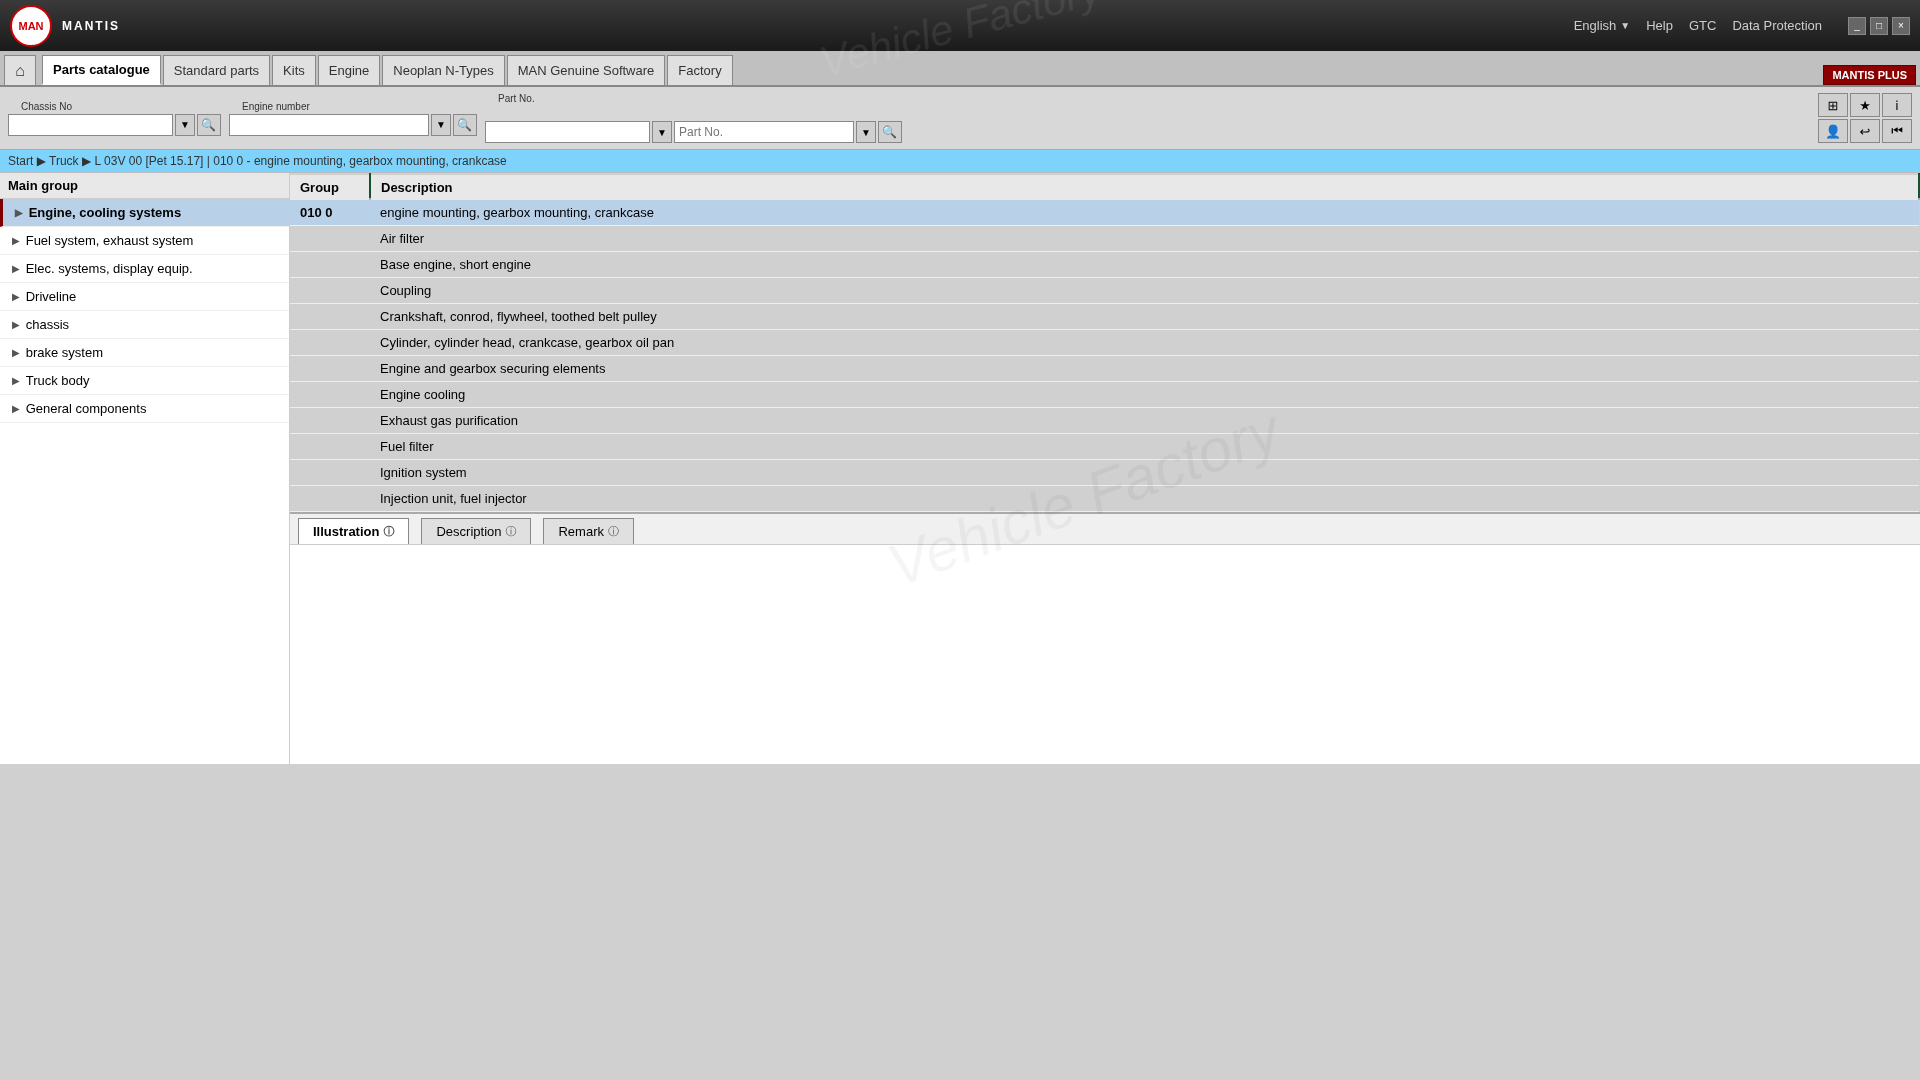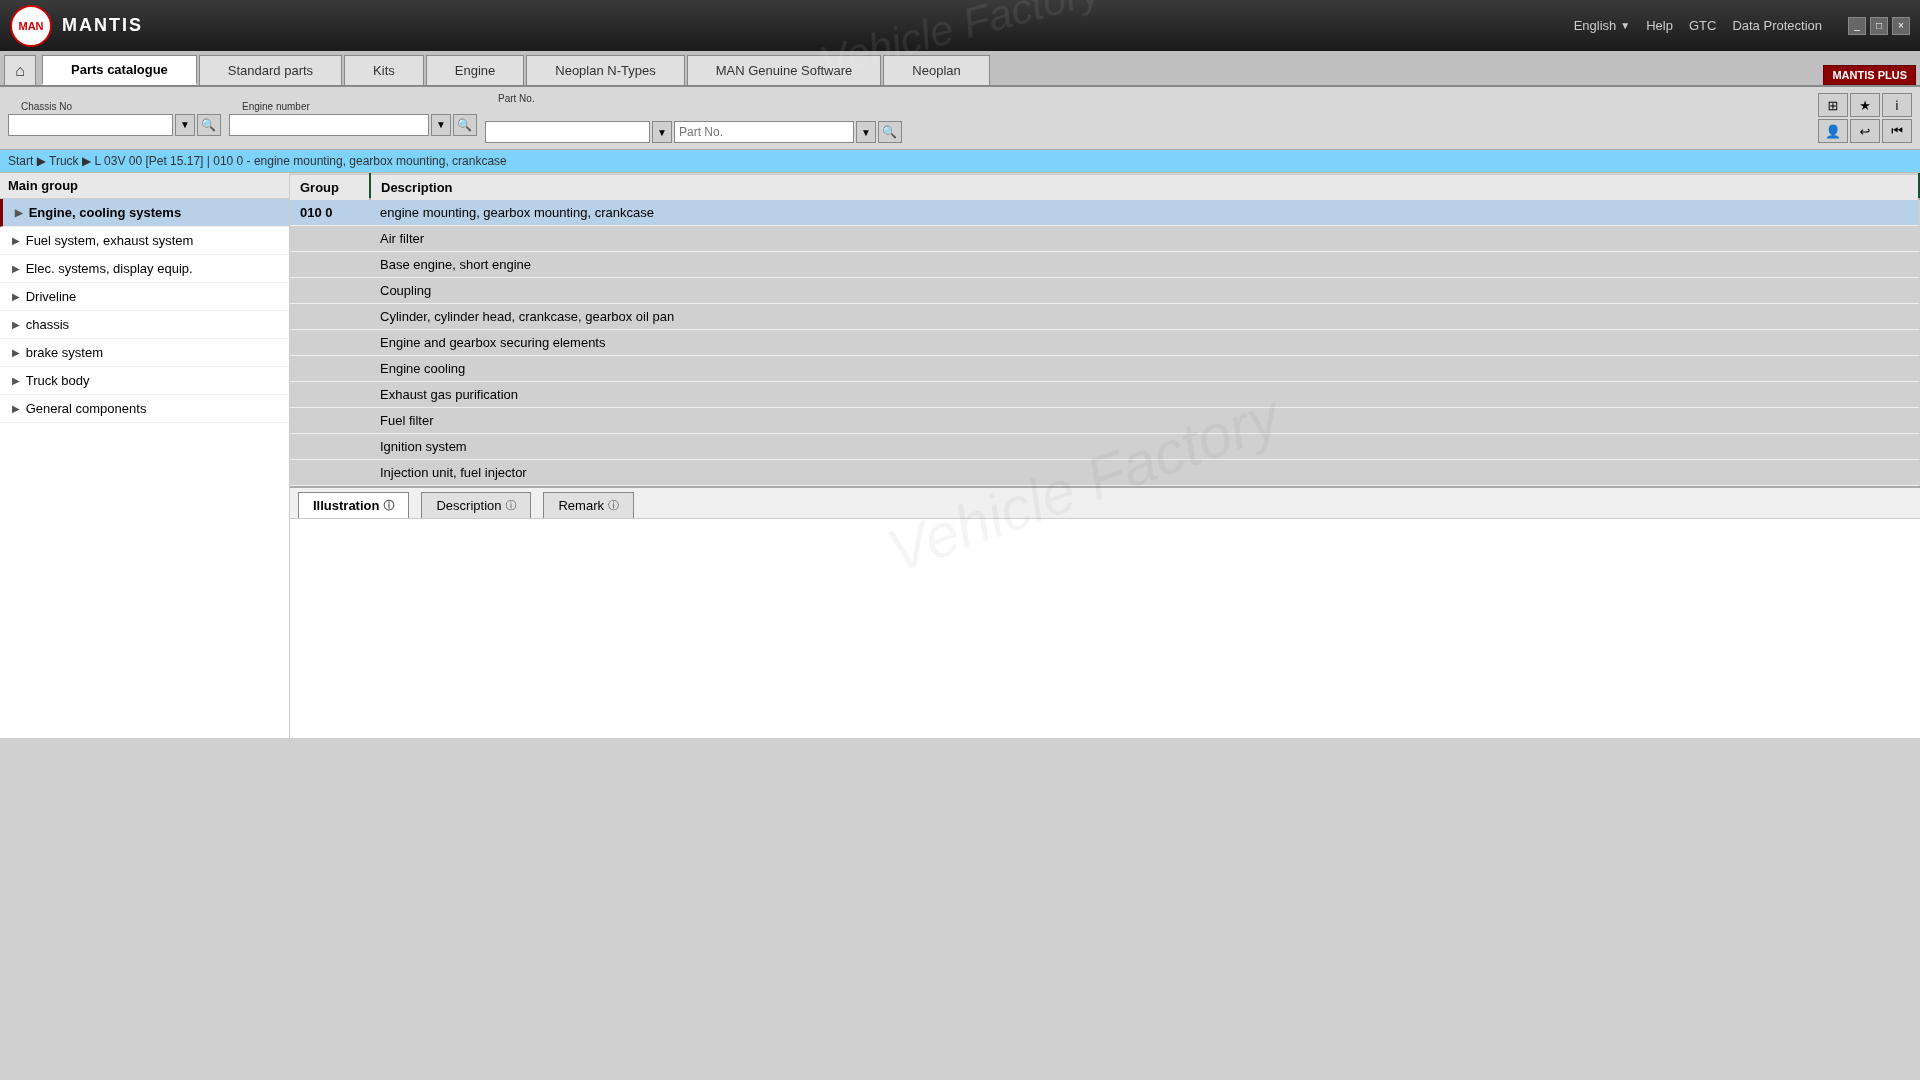--- a/index.html
+++ b/index.html
@@ -27,21 +27,21 @@
       display: flex;
       align-items: center;
       justify-content: center;
       font-weight: bold;
       font-size: 11px;
       color: #c00;
       border: 2px solid #c00;
     }
     .app-title {
       color: #fff;
-      font-size: 18px;
+      font-size: 12px;
       font-weight: bold;
       letter-spacing: 2px;
     }
     .watermark {
       position: absolute;
       left: 50%;
       top: 50%;
       transform: translate(-50%, -50%) rotate(-15deg);
       font-size: 42px;
       color: rgba(255,255,255,0.08);
@@ -105,21 +105,21 @@
       border-bottom: none;
       display: flex;
       align-items: center;
       justify-content: center;
       cursor: pointer;
       font-size: 16px;
       color: #333;
       margin-right: 4px;
     }
     .tab {
-      padding: 5px 28px;
+      padding: 5px 10px;
       background: #e0e0e0;
       border: 1px solid #888;
       border-bottom: none;
       cursor: pointer;
       font-size: 13px;
       color: #333;
       height: 30px;
       display: flex;
       align-items: center;
     }
@@ -407,21 +407,21 @@
   <div class="tab">
     <span>Engine</span>
   </div>
   <div class="tab">
     <span>Neoplan N-Types</span>
   </div>
   <div class="tab">
     <span>MAN Genuine Software</span>
   </div>
   <div class="tab">
-    <span>Neoplan</span>
+    <span>Factory</span>
   </div>
   <div class="mantis-plus-badge">MANTIS PLUS</div>
 </div>
 
 <div class="search-bar">
   <div class="search-group">
     <span class="search-label">Chassis No</span>
     <div class="search-input-row">
       <input class="search-input" type="text" style="min-width: 130px;">
       <div class="dropdown-btn">▼</div>
@@ -528,20 +528,24 @@
     <td class="group-code"></td>
     <td>Air filter</td>
   </tr>
             <tr>
     <td class="group-code"></td>
     <td>Base engine, short engine</td>
   </tr>
             <tr>
     <td class="group-code"></td>
     <td>Coupling</td>
+  </tr>
+            <tr>
+    <td class="group-code"></td>
+    <td>Crankshaft, conrod, flywheel, toothed belt pulley</td>
   </tr>
             <tr>
     <td class="group-code"></td>
     <td>Cylinder, cylinder head, crankcase, gearbox oil pan</td>
   </tr>
             <tr>
     <td class="group-code"></td>
     <td>Engine and gearbox securing elements</td>
   </tr>
             <tr>

